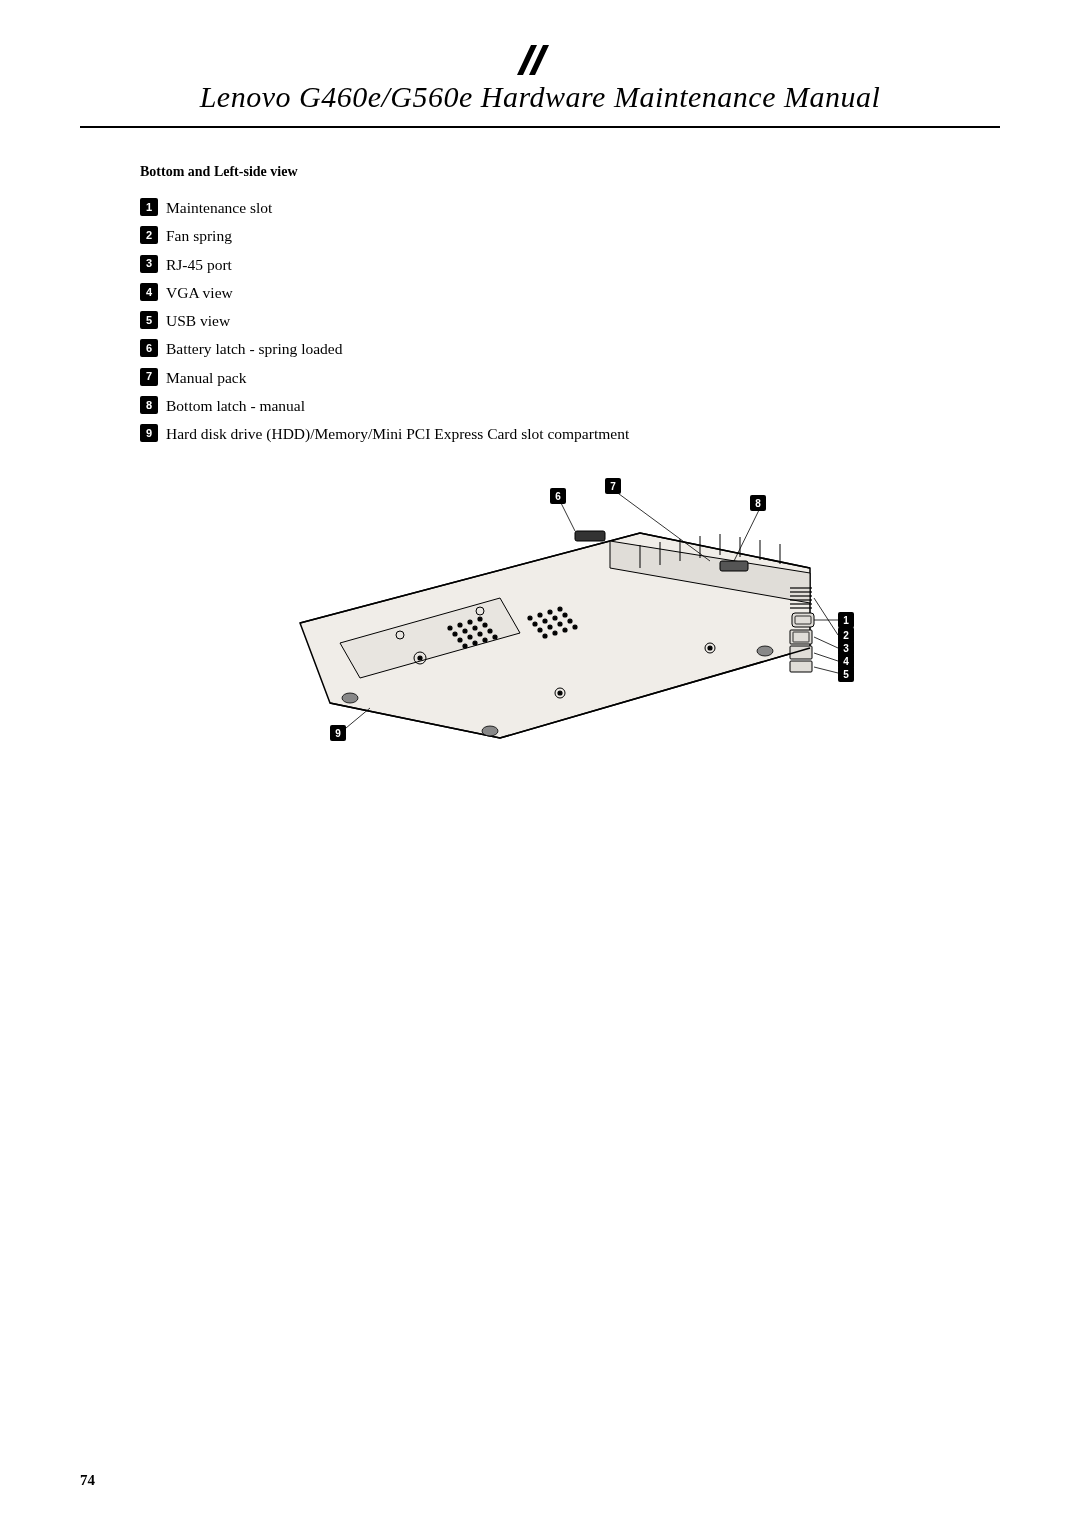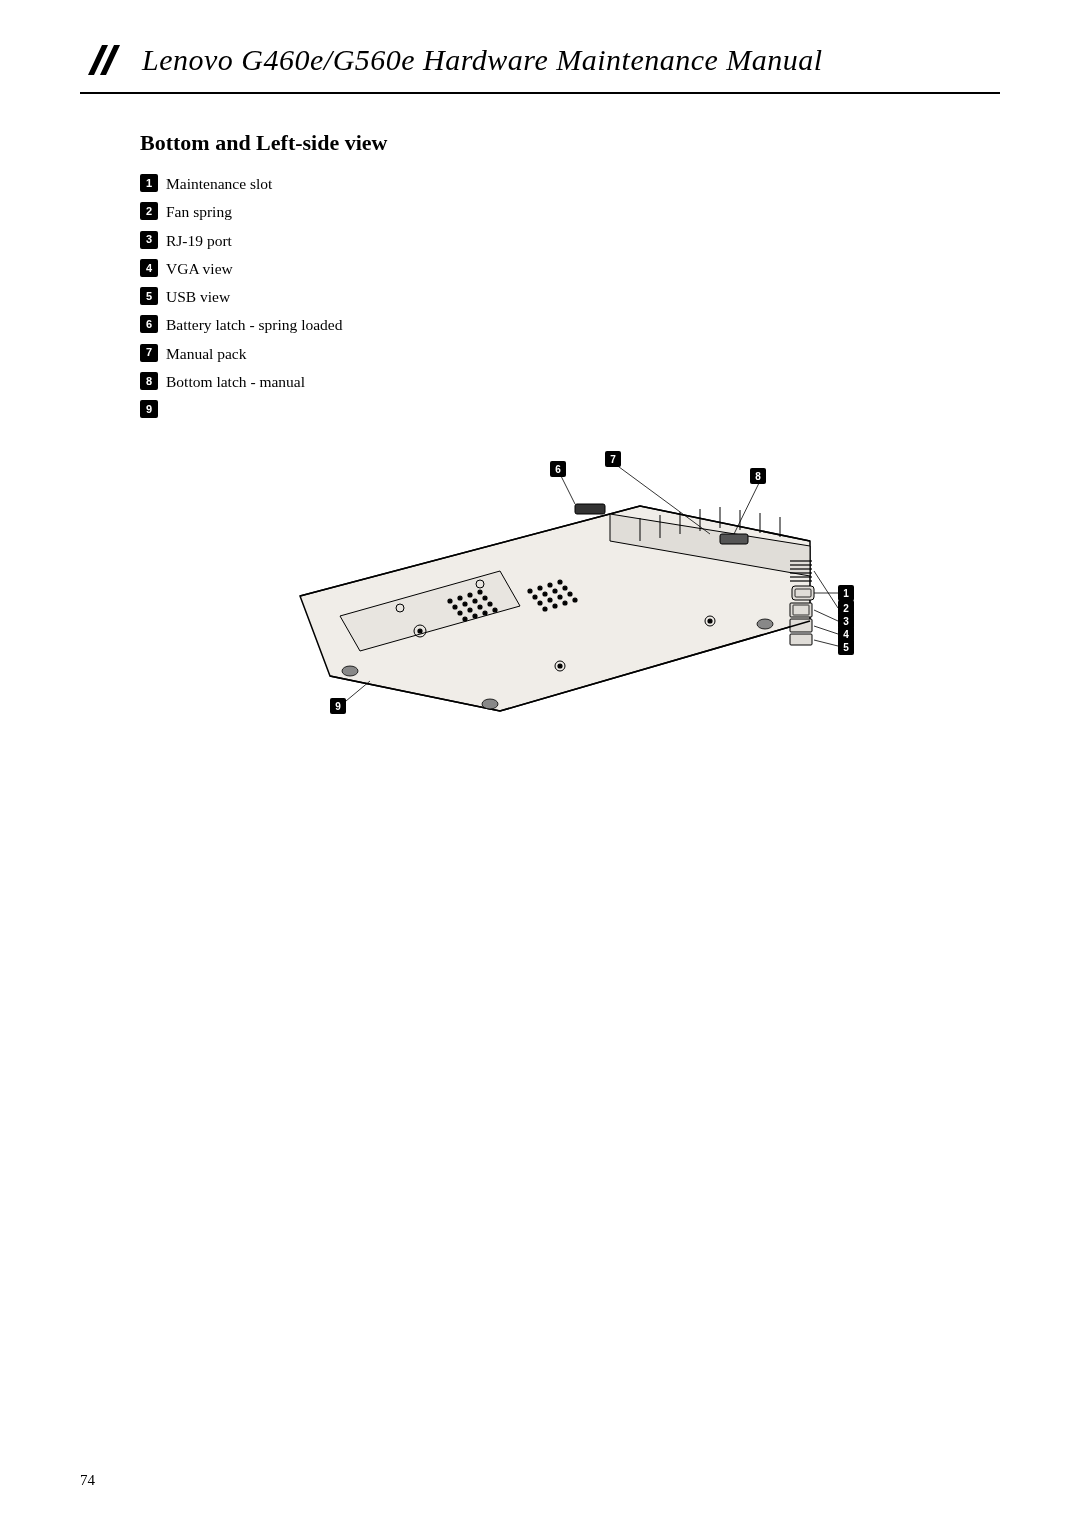--- a/index.html
+++ b/index.html
@@ -11,38 +11,39 @@
       position: relative;
       padding: 40px 80px 60px 80px;
     }
 
     .header {
       display: flex;
       align-items: center;
       border-bottom: 2px solid #000;
       padding-bottom: 12px;
       margin-bottom: 36px;
+      flex-direction: column;
     }
 
     .logo-icon {
       width: 48px;
       height: 40px;
       margin-right: 14px;
       flex-shrink: 0;
     }
 
     .header-title {
       font-style: italic;
       font-size: 30px;
       font-weight: normal;
       letter-spacing: 0.5px;
     }
 
     .section-title {
-      font-size: 22px;
+      font-size: 14px;
       font-weight: bold;
       margin-bottom: 16px;
       margin-left: 60px;
     }
 
     .item-list {
       list-style: none;
       margin-left: 60px;
       margin-bottom: 28px;
     }
@@ -83,21 +84,21 @@
     .diagram-svg {
       width: 100%;
       height: 100%;
     }
 
     .page-number {
       position: absolute;
       bottom: 40px;
       left: 80px;
       font-size: 15px;
-      font-weight: normal;
+      font-weight: bold;
     }
   </style>
 </head>
 <body>
 
 <div class="header">
   <svg class="logo-icon" viewBox="0 0 48 40" fill="none" xmlns="http://www.w3.org/2000/svg">
 
     <path d="M8 35 L22 5 L28 5 L14 35 Z" fill="#000"></path>
     <path d="M20 35 L34 5 L40 5 L26 35 Z" fill="#000"></path>
@@ -111,21 +112,21 @@
   <li>
     <span class="badge">1</span>
     <span>Maintenance slot</span>
   </li>
   <li>
     <span class="badge">2</span>
     <span>Fan spring</span>
   </li>
   <li>
     <span class="badge">3</span>
-    <span>RJ-19 port</span>
+    <span>RJ-45 port</span>
   </li>
   <li>
     <span class="badge">4</span>
     <span>VGA view</span>
   </li>
   <li>
     <span class="badge">5</span>
     <span>USB view</span>
   </li>
   <li>
@@ -135,20 +136,21 @@
   <li>
     <span class="badge">7</span>
     <span>Manual pack</span>
   </li>
   <li>
     <span class="badge">8</span>
     <span>Bottom latch - manual</span>
   </li>
   <li>
     <span class="badge">9</span>
+    <span>Hard disk drive (HDD)/Memory/Mini PCI Express Card slot compartment</span>
   </li>
 </ul>
 
 <div class="diagram-container">
   <svg class="diagram-svg" viewBox="0 0 640 290" xmlns="http://www.w3.org/2000/svg">
 
     <g stroke="#000" stroke-width="1.2" fill="none">
 
       <path d="M 110 230 L 80 150 L 420 60 L 590 95 L 590 175 L 280 265 Z" fill="#f0ede8" stroke="#000" stroke-width="1.5"></path>
 

